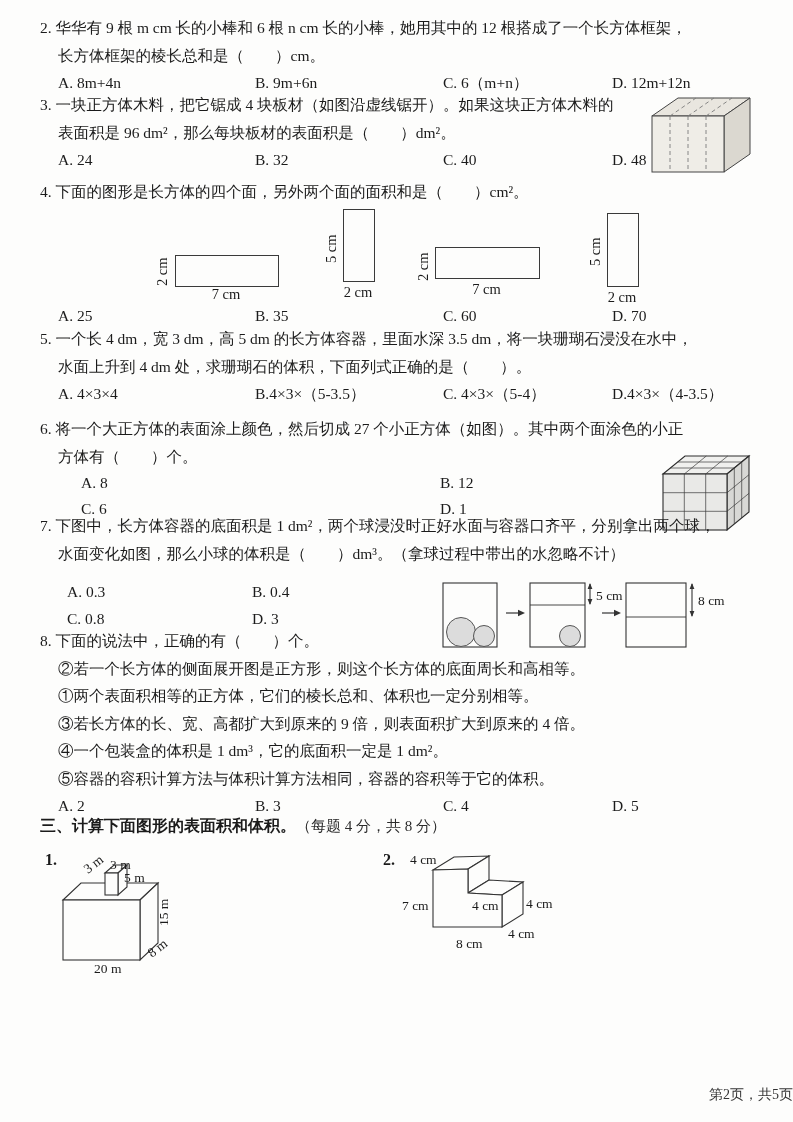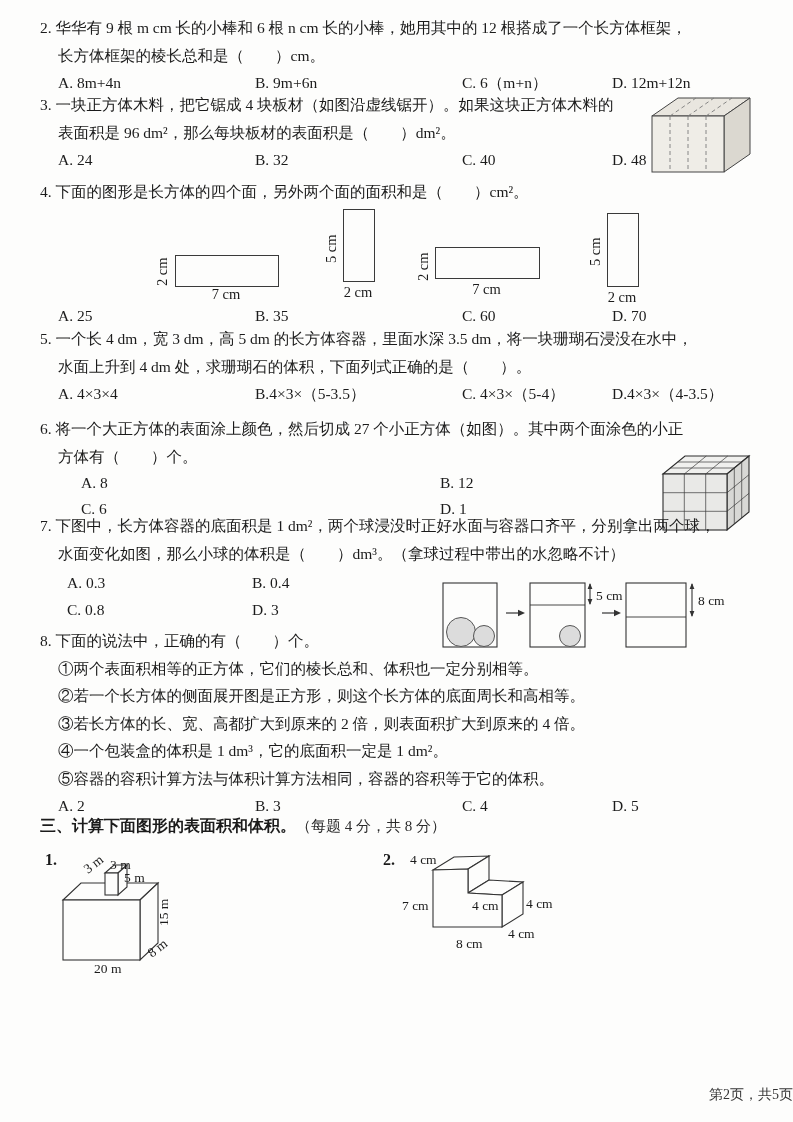--- a/index.html
+++ b/index.html
@@ -6,21 +6,21 @@
   .page {
     position:relative; width:793px; height:1122px; background:#fdfdfc;
     overflow:hidden; font-family:"Liberation Serif","DejaVu Serif",serif;
     font-size:15.5px; color:#1b1b1b;
   }
   .blk { position:absolute; left:40px; width:725px; }
   .ln { line-height:27.5px; white-space:nowrap; }
   .ind { padding-left:18px; }
   .opts { position:relative; height:28px; line-height:28px; }
   .opts span { position:absolute; white-space:nowrap; }
-  .o1 { left:18px; } .o2 { left:215px; } .o3 { left:422px; } .o4 { left:572px; }
+  .o1 { left:18px; } .o2 { left:215px; } .o3 { left:403px; } .o4 { left:572px; }
   .p1 { left:23px;margin-left:18px; } .p2 { left:400px; }
   .r1 { left:27px; } .r2 { left:212px; }
   .abs { position:absolute; }
   .rb { position:absolute; border:1px solid #3a3a3a; background:#fdfdfc; }
   .vlab { position:absolute; transform-origin:0 0; transform:rotate(-90deg);
           font-size:14.5px; white-space:nowrap; line-height:15px; }
   .blab { position:absolute; font-size:14.5px; text-align:center; line-height:16px; }
   .fignum { position:absolute; font-weight:bold; font-size:16px; }
   .sec-title { font-weight:bold; font-family:"Liberation Sans","DejaVu Sans",sans-serif; font-size:16px; }
   .sec-note { font-size:15px; color:#2c2c2c; }
@@ -139,21 +139,21 @@
       <line x1="67" y1="45.7" x2="89" y2="27.7"></line>
         <line x1="67" y1="64.3" x2="89" y2="46.3"></line>
       <line x1="74.3" y1="21" x2="74.3" y2="77"></line>
         <line x1="81.7" y1="15" x2="81.7" y2="71"></line>
     </g>
   </svg>
 
   <div class="blk" style="top:512px">
     <div class="ln"><span>7.</span> <span>下图中，长方体容器的底面积是 1 dm²，两个球浸没时正好水面与容器口齐平，分别拿出两个球，</span></div>
     <div class="ln ind">水面变化如图，那么小球的体积是（　　）dm³。（拿球过程中带出的水忽略不计）</div>
-    <div class="opts" style="height:27px;line-height:27px;margin-top:2px">
+    <div class="opts" style="height:27px;line-height:27px;margin-top:11px">
       <span class="r1">A. 0.3</span>
       <span class="r2">B. 0.4</span>
     </div>
     <div class="opts" style="height:27px;line-height:27px">
       <span class="r1">C. 0.8</span>
       <span class="r2">D. 3</span>
     </div>
   </div>
 
   <svg class="abs" style="left:440px;top:572px" width="320" height="88" viewBox="0 0 320 88">
@@ -184,23 +184,23 @@
       <line x1="252" y1="12" x2="252" y2="44" stroke="#333" stroke-width="1.1"></line>
       <polygon points="252,11 249.6,17 254.4,17" fill="#333"></polygon>
       <polygon points="252,45 249.6,39 254.4,39" fill="#333"></polygon>
     </g>
     <text x="156" y="28" font-size="14">5 cm</text>
     <text x="258" y="33" font-size="14">8 cm</text>
   </svg>
 
   <div class="blk" style="top:627px">
     <div class="ln"><span>8.</span> <span>下面的说法中，正确的有（　　）个。</span></div>
+    <div class="ln ind">②若一个长方体的侧面展开图是正方形，则这个长方体的底面周长和高相等。</div>
     <div class="ln ind">①两个表面积相等的正方体，它们的棱长总和、体积也一定分别相等。</div>
-    <div class="ln ind">②若一个长方体的侧面展开图是正方形，则这个长方体的底面周长和高相等。</div>
-    <div class="ln ind">③若长方体的长、宽、高都扩大到原来的 2 倍，则表面积扩大到原来的 4 倍。</div>
+    <div class="ln ind">③若长方体的长、宽、高都扩大到原来的 9 倍，则表面积扩大到原来的 4 倍。</div>
     <div class="ln ind">④一个包装盒的体积是 1 dm³，它的底面积一定是 1 dm²。</div>
     <div class="ln ind">⑤容器的容积计算方法与体积计算方法相同，容器的容积等于它的体积。</div>
     <div class="opts">
       <span class="o1">A. 2</span>
       <span class="o2">B. 3</span>
       <span class="o3">C. 4</span>
       <span class="o4">D. 5</span>
     </div>
   </div>
 

